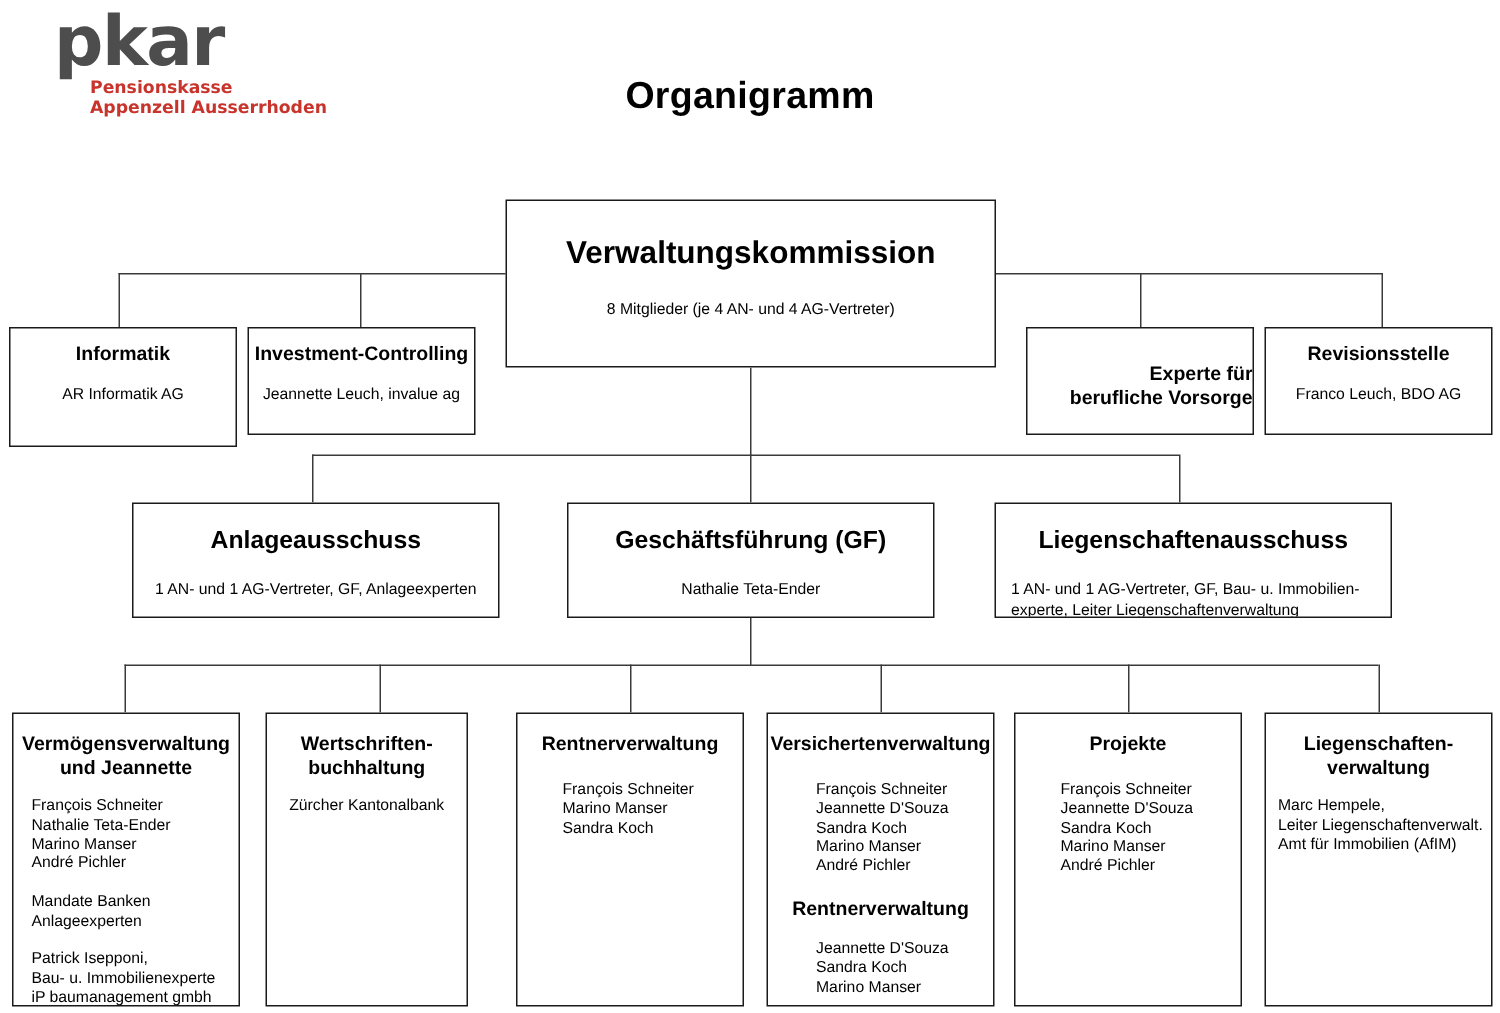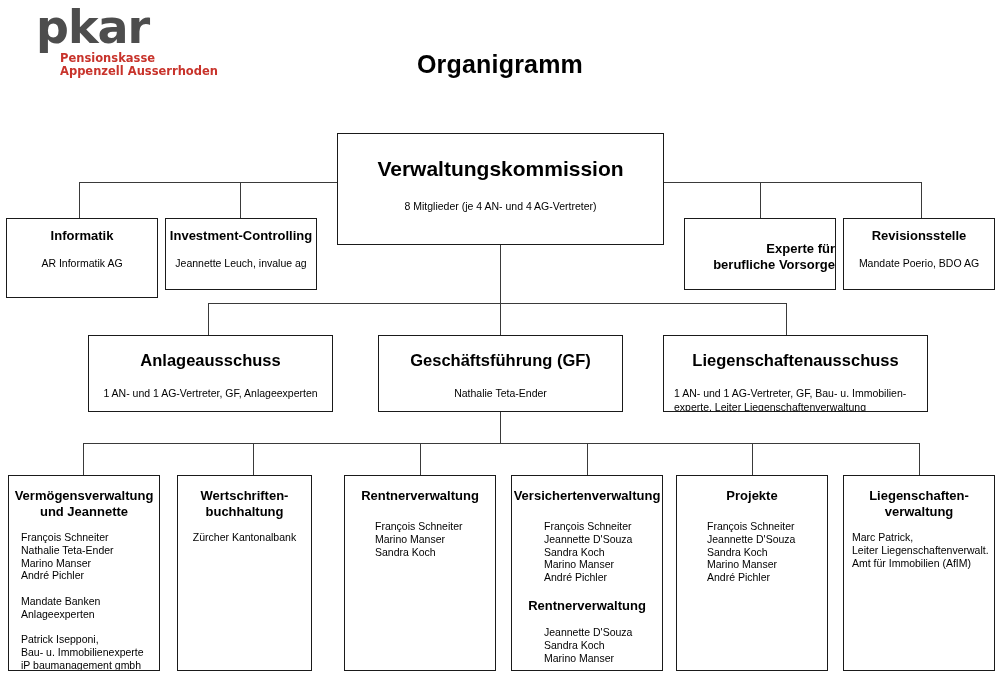--- a/index.html
+++ b/index.html
@@ -178,21 +178,21 @@
   </div>
 
   <div class="box lvl2 two-line" style="left:684px; top:218px; width:152px; height:72px;">
     <span class="bx-title">Experte für
 berufliche Vorsorge</span>
     <span class="bx-body">Stephan Wyss, Prevanto AG</span>
   </div>
 
   <div class="box lvl2" style="left:843px; top:218px; width:152px; height:72px;">
     <span class="bx-title">Revisionsstelle</span>
-    <span class="bx-body">Mandate Poerio, BDO AG</span>
+    <span class="bx-body">Franco Leuch, BDO AG</span>
   </div>
 
   <div class="box lvl3" style="left:88px; top:335px; width:245px; height:77px;">
     <span class="bx-title">Anlageausschuss</span>
     <span class="bx-body">1 AN- und 1 AG-Vertreter, GF, Anlageexperten</span>
   </div>
 
   <div class="box lvl3" style="left:378px; top:335px; width:245px; height:77px;">
     <span class="bx-title">Geschäftsführung (GF)</span>
     <span class="bx-body">Nathalie Teta-Ender</span>
@@ -251,18 +251,18 @@
     <span class="bx-body" style="padding-left:30px;">François Schneiter
 Jeannette D'Souza
 Sandra Koch
 Marino Manser
 André Pichler</span>
   </div>
 
   <div class="box lvl4" style="left:843px; top:475px; width:152px; height:196px;">
     <span class="bx-title">Liegenschaften-
 verwaltung</span>
-    <span class="bx-body tight" style="padding-left:8px;">Marc Patrick,
+    <span class="bx-body tight" style="padding-left:8px;">Marc Hempele,
 Leiter Liegenschaftenverwalt.
 Amt für Immobilien (AfIM)</span>
   </div>
 
 </div>
 
 </body></html>

